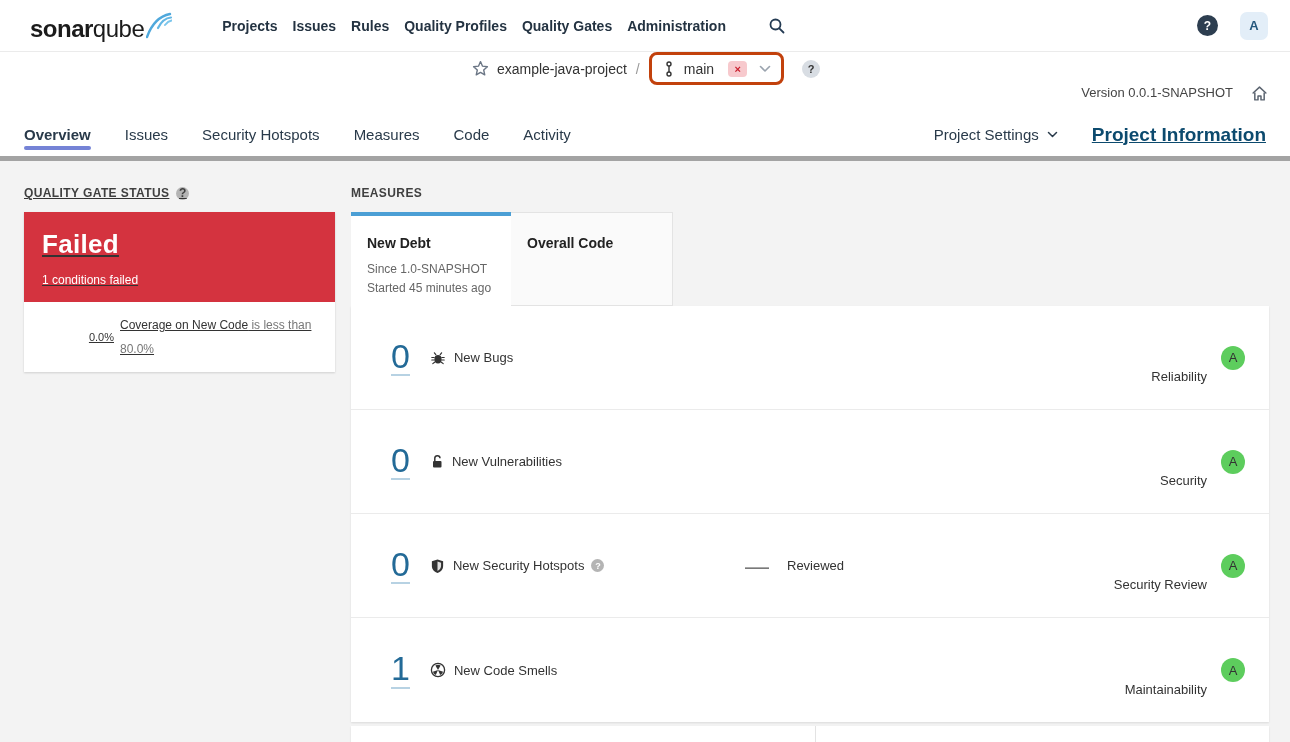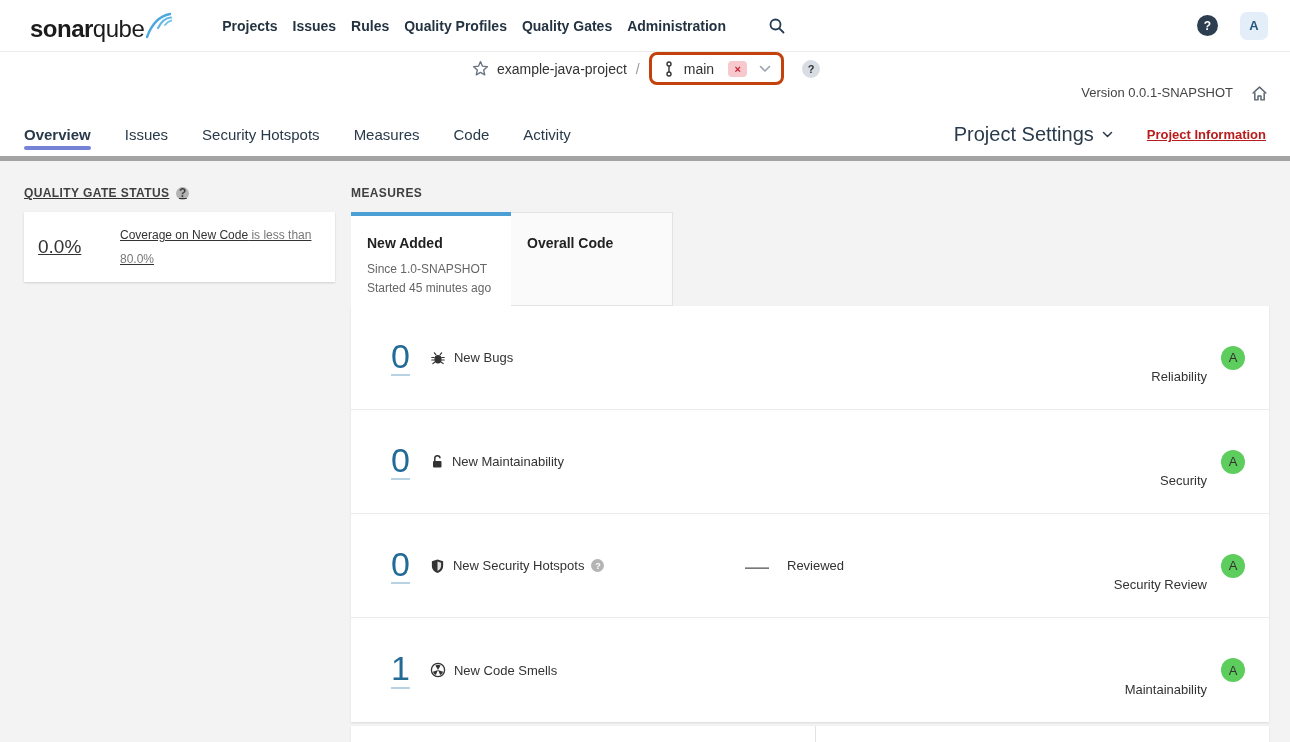--- a/index.html
+++ b/index.html
@@ -44,39 +44,39 @@
   
   .tabbar { height:48px; background:#fff; border-bottom:5px solid #a3a3a3;
             display:flex; align-items:center; padding:0 24px; }
   .tabs { display:flex; gap:34px; height:100%; align-items:center; }
   .tab { font-size:15px; color:#293a4a; cursor:pointer; position:relative; height:100%;
          display:flex; align-items:center; white-space:nowrap; }
   .tab.active { font-weight:600; }
   .tab.active::after { content:""; position:absolute; left:0; right:0; bottom:6px; height:4px;
                        border-radius:2px; background:#7583d6; }
   .tabbar-right { margin-left:auto; display:flex; align-items:center; gap:34px; }
-  .proj-settings { font-size:20px; color:#293a4a; cursor:pointer; display:flex; align-items:center; gap:8px;text-align:right; }
-  .proj-info { font-size:13px; font-weight:600; color:#b91c1c; text-decoration:underline; cursor:pointer; }
+  .proj-settings { font-size:15px; color:#293a4a; cursor:pointer; display:flex; align-items:center; gap:8px;text-align:right; }
+  .proj-info { font-size:19px; font-weight:600; color:#0c4a6e; text-decoration:underline; cursor:pointer; }
 
   
   .content { display:flex; padding:25px 21px 0 20px; align-items:flex-start; }
   .section-title { display:flex; align-items:center; gap:7px; margin-bottom:12px; height:14px;}
   .section-title span { font-size:12px; font-weight:700; color:#404040; letter-spacing:.4px; }
   .mini-help { width:13px; height:13px; border-radius:50%; background:#b4b4b4; color:#fff;
                font-size:9px; font-weight:700; display:inline-flex; align-items:center;
                justify-content:center; cursor:pointer; flex:0 0 auto;}
 
   
   .qg-col { width:315px; flex:0 0 auto; padding-left:4px;text-decoration:underline;}
   .qg-card { box-shadow:0 1px 2px rgba(0,0,0,.15); }
   .qg-failed { background:#d4333f; color:#fff; padding:17px 18px 16px; height:90px; }
   .qg-status { font-size:26px; font-weight:700; letter-spacing:.3px; }
   .qg-summary { font-size:12px; margin-top:13px; }
   .qg-condition { background:#fff; display:flex; align-items:center; padding:11px 14px; cursor:pointer;}
-  .qg-value { width:76px; text-align:left; font-size:19px; color:#333; flex:0 0 auto; }
+  .qg-value { width:76px; text-align:right; font-size:11px; color:#333; flex:0 0 auto; }
   .qg-text { font-size:12px; line-height:24px; color:#777; padding-left:6px;}
   .qg-metric { color:#333; }
 
   
   .m-col { flex:1; margin-left:16px; }
   .m-tabs { display:flex; }
   .m-tab { width:160px; cursor:pointer; }
   .m-tab.active { background:#fff; border-top:4px solid #4b9fd5; height:94px; padding:19px 16px 0; }
   .m-tab.inactive { background:#fafafa; border:1px solid #e3e3e3; border-left:none; height:94px;
                     padding:22px 16px 0; width:162px; }
@@ -199,35 +199,39 @@
 </div>
 
 <div class="content">
 
   <div class="qg-col">
     <div class="section-title">
       <span>QUALITY GATE STATUS</span>
       <span class="mini-help">?</span>
     </div>
     <div class="qg-card">
+      <div class="qg-failed">
+        <div class="qg-status">Failed</div>
+        <div class="qg-summary">1 conditions failed</div>
+      </div>
       <div class="qg-condition">
         <div class="qg-value">0.0%</div>
         <div class="qg-text"><span class="qg-metric">Coverage on New Code</span><span> is less than 80.0%</span></div>
       </div>
     </div>
   </div>
 
   <div class="m-col">
     <div class="section-title">
       <span>MEASURES</span>
     </div>
 
     <div class="m-tabs">
       <div class="m-tab active">
-        <div class="m-tab-label">New Added</div>
+        <div class="m-tab-label">New Debt</div>
         <div class="m-tab-sub">
           <div>Since 1.0-SNAPSHOT</div>
           <div>Started 45 minutes ago</div>
         </div>
       </div>
       <div class="m-tab inactive">
         <div class="m-tab-label">Overall Code</div>
       </div>
     </div>
 
@@ -253,21 +257,21 @@
 
       <div class="m-row">
         <div class="m-cell">
           <span class="m-num">0</span>
           <span class="m-icn">
             <svg width="14" height="16" viewBox="0 0 14 16" fill="none">
               <rect x="3" y="7" width="8.5" height="6.5" rx="1" fill="#333"></rect>
               <path d="M4.8 7 V4.4 A2.6 2.6 0 0 1 10 4.2" stroke="#333" stroke-width="1.5" fill="none"></path>
             </svg>
           </span>
-          <span class="m-label">New Maintainability</span>
+          <span class="m-label">New Vulnerabilities</span>
         </div>
         <div class="m-rating">
           <span class="m-rating-label">Security</span>
           <span class="rating-badge">A</span>
         </div>
       </div>
 
       <div class="m-row">
         <div class="m-cell">
           <span class="m-num">0</span>

